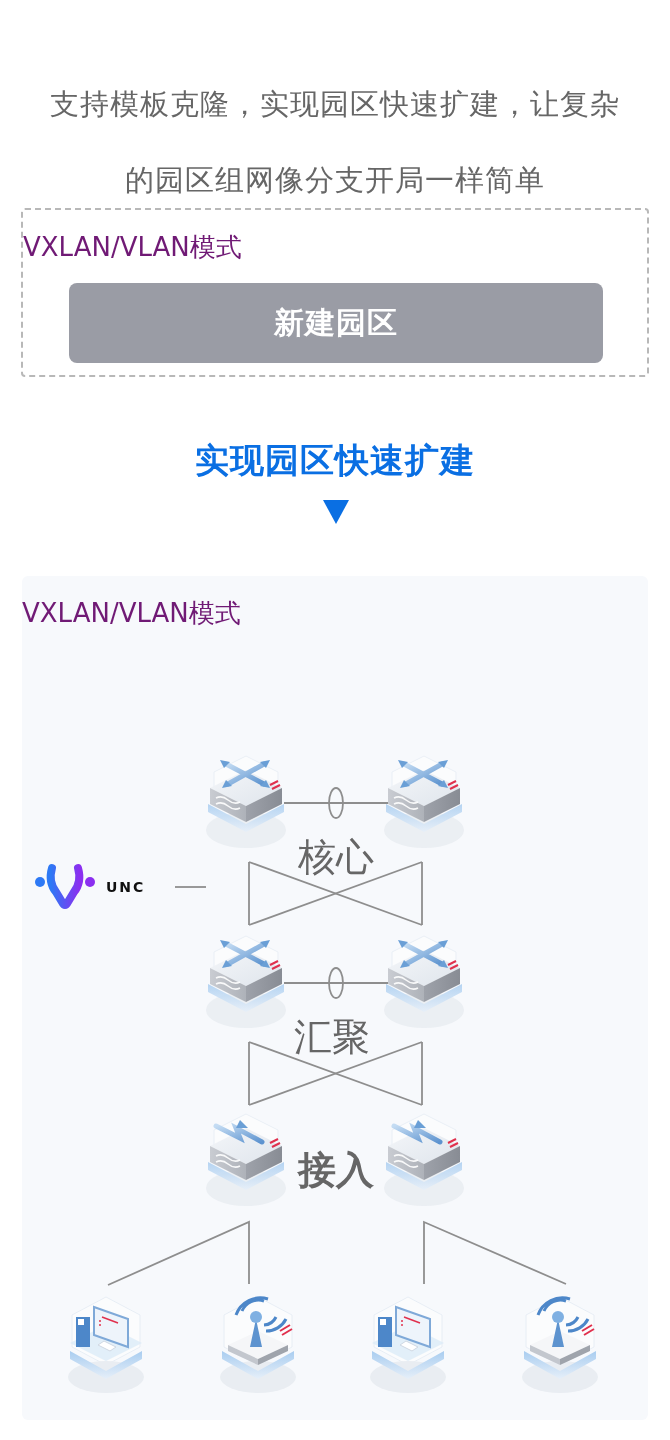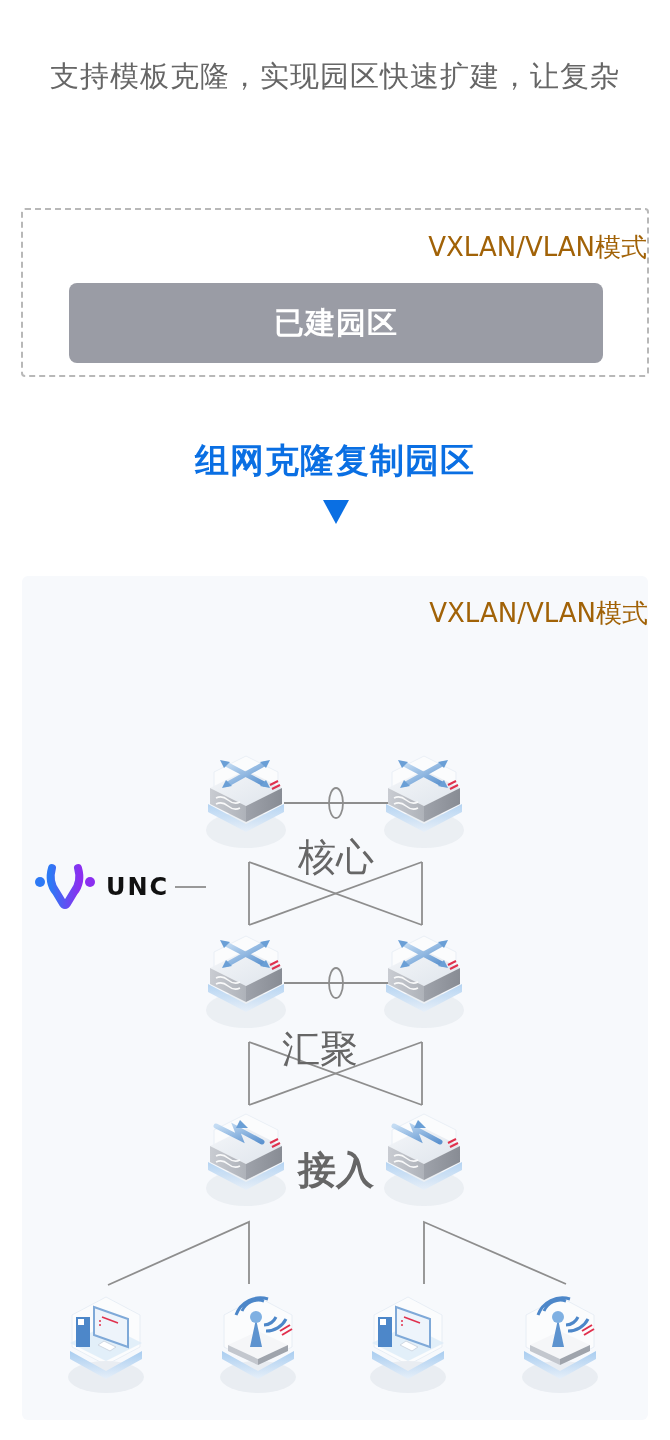--- a/index.html
+++ b/index.html
@@ -1,26 +1,26 @@
 <!DOCTYPE html>
 <html><head>
 <meta charset="utf-8">
 <style>
   * { margin:0; padding:0; box-sizing:border-box; }
   html, body { width:670px; height:1440px; background:#ffffff; overflow:hidden; }
   body { position:relative; font-family:"DejaVu Sans","Liberation Sans",sans-serif; color:#666; }
 
   .intro { position:absolute; left:0; top:52px; width:670px; text-align:center;
     font-size:29px; line-height:48px; color:#666666; letter-spacing:1px; }
-  .intro div { white-space:nowrap; }
+  .intro div { white-space:nowrap;margin-top:28px; }
 
   .old-box { position:absolute; left:21px; top:208px; width:628px; height:169px;
     border:2px dashed #b8b8b8; border-radius:4px; }
-  .mode-label { position:absolute; left:0; width:100%; text-align:right;
-    font-size:26px; color:#a16207; }
+  .mode-label { position:absolute; left:0; width:100%; text-align:left;
+    font-size:26px; color:#701a75; }
   .old-box .mode-label { top:20px; }
   .old-btn { position:absolute; left:46px; top:73px; width:534px; height:80px;
     background:#9a9ca5; border-radius:8px; color:#fff; font-size:30px; font-weight:bold;
     display:flex; align-items:center; justify-content:center; letter-spacing:1px; }
 
   .clone-title { position:absolute; left:0; top:438px; width:670px; text-align:center;
     font-size:34px; font-weight:bold; color:#0a6fe3; letter-spacing:1px; }
   .arrow-down { position:absolute; left:323px; top:500px; width:0; height:0;
     border-left:13px solid transparent; border-right:13px solid transparent;
     border-top:24px solid #0a6fe3; }
@@ -30,36 +30,37 @@
   .new-panel .mode-label { top:20px; }
   .new-btn { position:absolute; left:46px; top:74px; width:534px; height:80px;
     background:linear-gradient(100deg,#0a8ef6 0%,#0569f8 100%); border-radius:8px; color:#fff;
     font-size:30px; font-weight:bold; display:flex; align-items:center; justify-content:center;
     letter-spacing:1px; }
 
   svg.topo { position:absolute; left:0; top:0; width:670px; height:1440px; }
   .tier-label { position:absolute; font-size:38px; color:#666; width:80px; text-align:center; }
 
   .unc { position:absolute; left:34px; top:862px; display:flex; align-items:center; }
-  .unc-text { font-size:24px; font-weight:bold; color:#111; letter-spacing:2px; margin-left:10px;
+  .unc-text { font-size:14px; font-weight:bold; color:#111; letter-spacing:2px; margin-left:10px;
     font-family:"DejaVu Sans",sans-serif; }
 </style>
 </head>
 <body>
 
 <div class="intro">
   <div>支持模板克隆，实现园区快速扩建，让复杂</div>
+  <div>的园区组网像分支开局一样简单</div>
 </div>
 
 <div class="old-box">
   <div class="mode-label">VXLAN/VLAN模式</div>
-  <div class="old-btn">已建园区</div>
-</div>
-
-<div class="clone-title">组网克隆复制园区</div>
+  <div class="old-btn">新建园区</div>
+</div>
+
+<div class="clone-title">实现园区快速扩建</div>
 <div class="arrow-down"></div>
 
 <div class="new-panel">
   <div class="mode-label">VXLAN/VLAN模式</div>
 </div>
 
 <svg class="topo" viewBox="0 0 670 1440">
   <defs>
     <linearGradient id="shadowG" x1="0" y1="0" x2="0" y2="1">
       <stop offset="0" stop-color="#a9cdf0"></stop>
@@ -179,21 +180,21 @@
   <use href="#accessSwitch" x="206" y="1110"></use>
   <use href="#accessSwitch" x="384" y="1110"></use>
 
   <use href="#pcNode" x="66" y="1285"></use>
   <use href="#apNode" x="218" y="1285"></use>
   <use href="#pcNode" x="368" y="1285"></use>
   <use href="#apNode" x="520" y="1285"></use>
 </svg>
 
 <div class="tier-label" style="left:296px; top:832px;">核心</div>
-<div class="tier-label" style="left:280px; top:1012px;margin-top:12px;">汇聚</div>
+<div class="tier-label" style="left:292px; top:1012px;">汇聚</div>
 <div class="tier-label" style="left:296px; top:1145px;font-weight:bold;">接入</div>
 
 <div class="unc">
   <svg width="62" height="50" viewBox="0 0 62 50">
     <defs>
       <linearGradient id="uncG" x1="0" y1="0" x2="1" y2="0">
         <stop offset="0" stop-color="#2d79f5"></stop>
           <stop offset="1" stop-color="#8b2ff0"></stop>
       </linearGradient>
     </defs>

